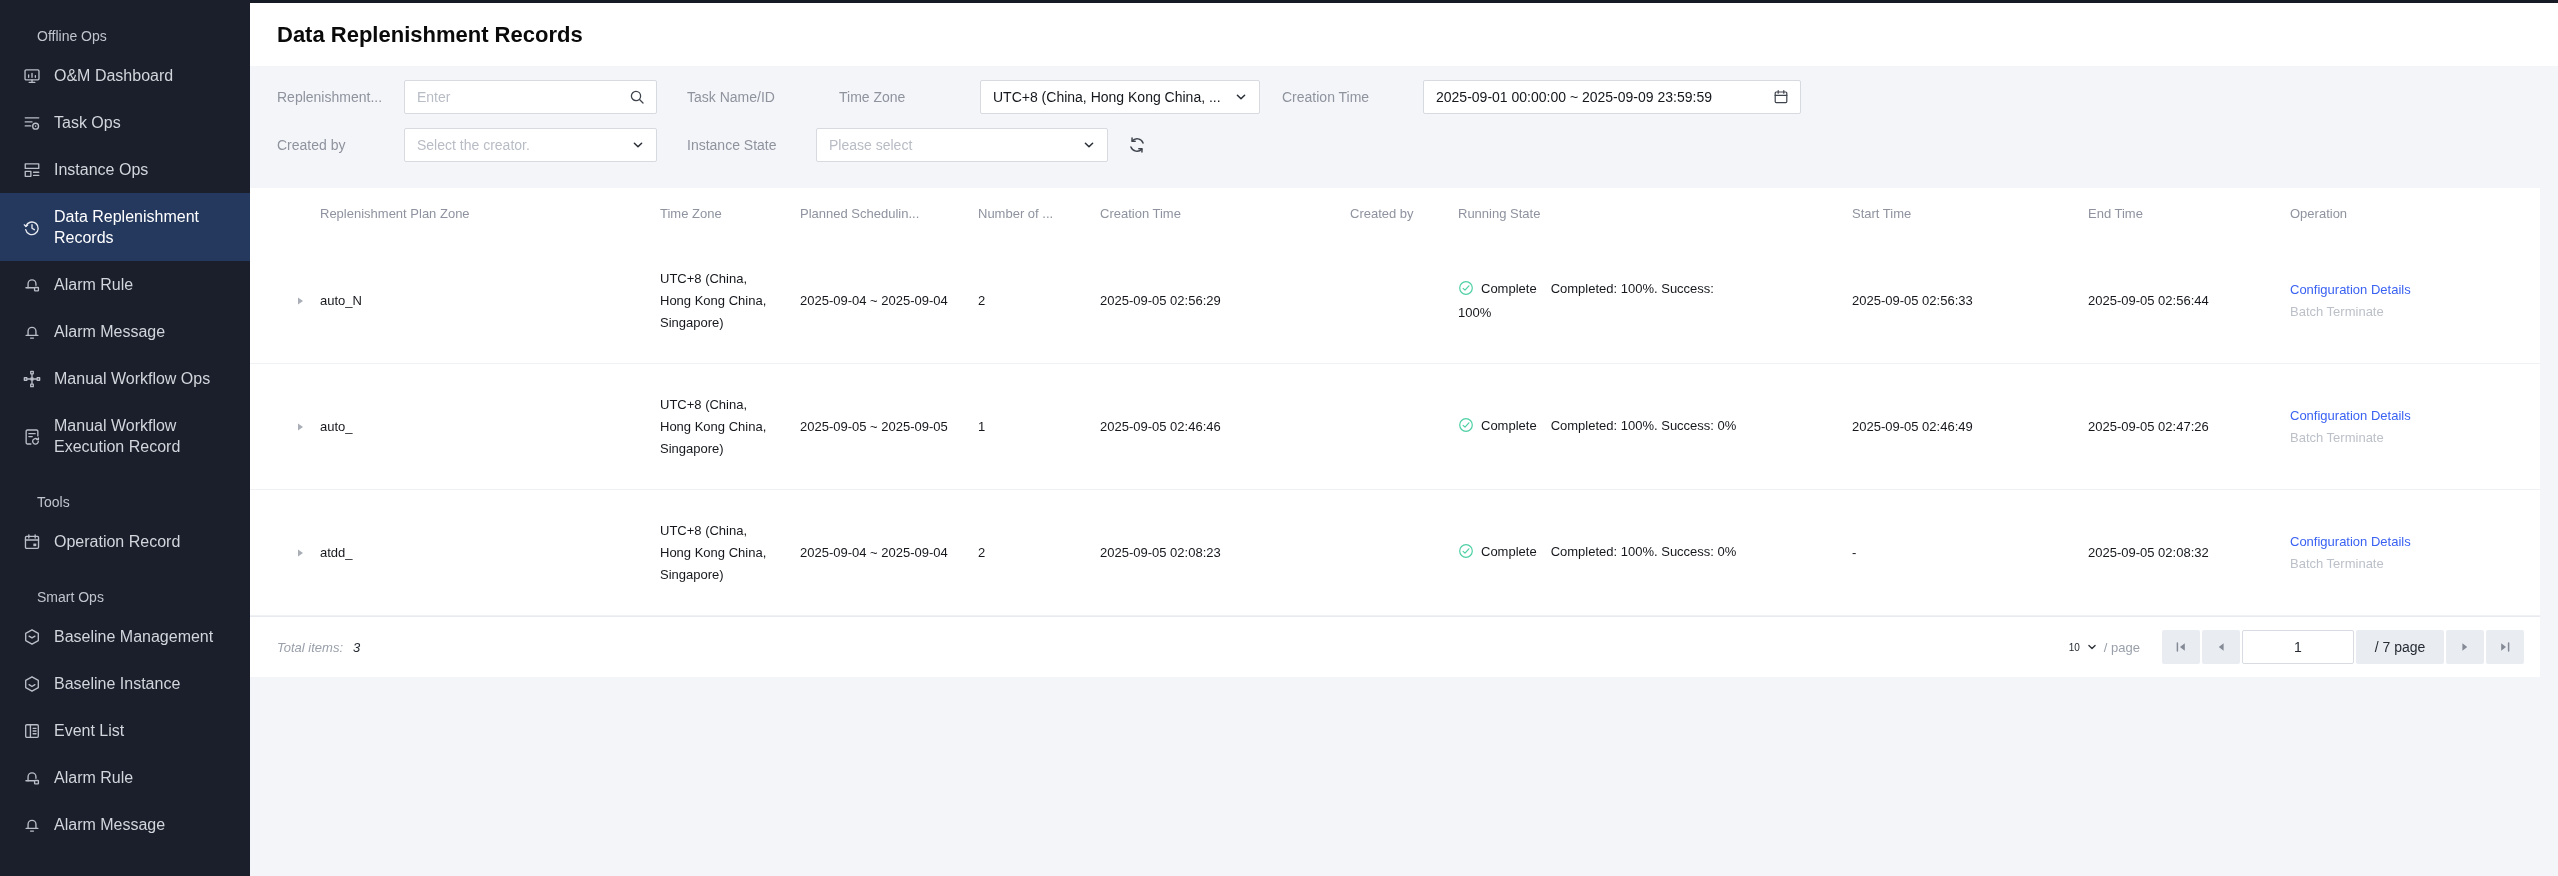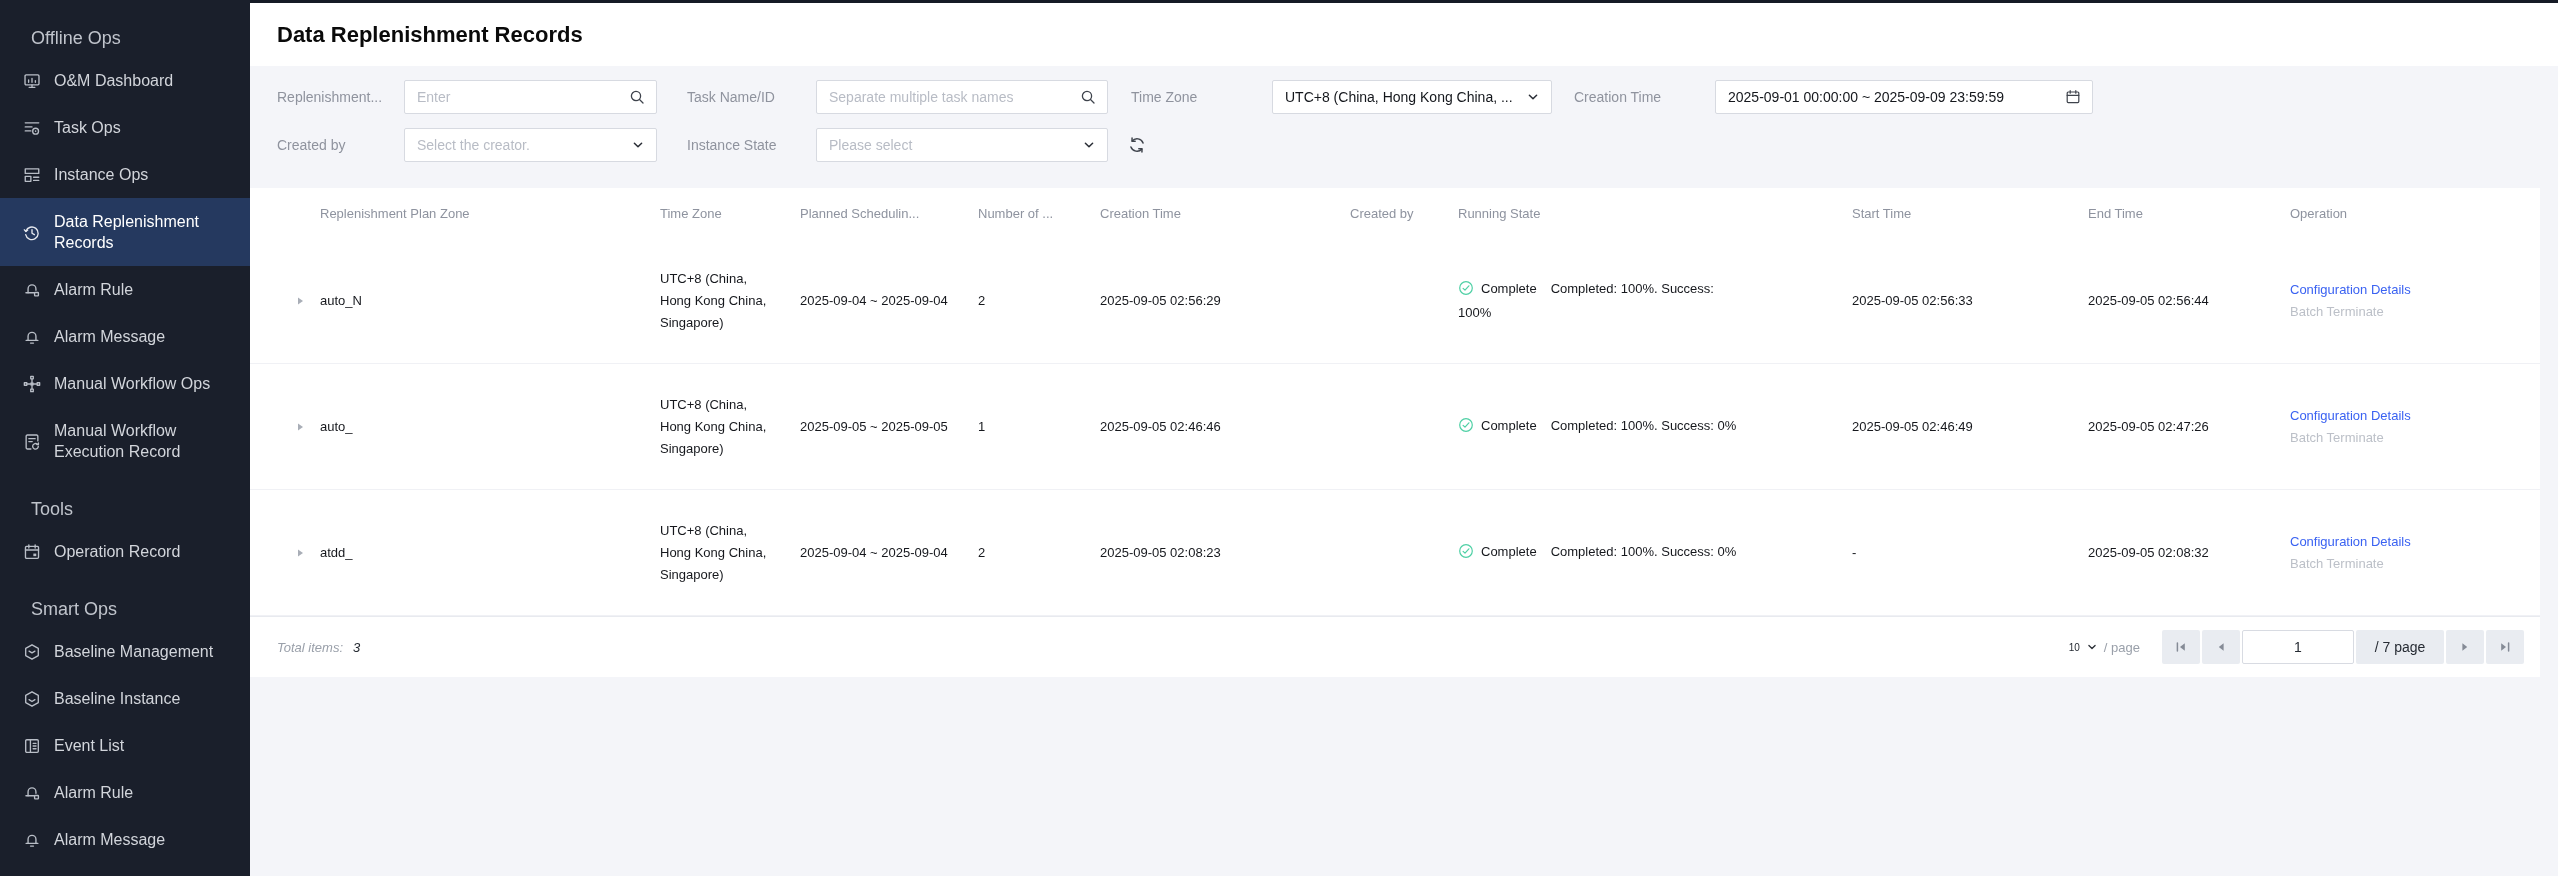--- a/index.html
+++ b/index.html
@@ -2,21 +2,21 @@
 <html><head>
 <meta charset="utf-8">
 <style>
   * { margin:0; padding:0; box-sizing:border-box; }
   html,body { width:2558px; height:876px; overflow:hidden; background:#fff;
     font-family:"Liberation Sans","DejaVu Sans",sans-serif; }
   .app { display:flex; width:2558px; height:876px; }
 
   
   .sidebar { width:250px; flex:none; background:#1a1f2b; color:#d2d5db; overflow:hidden; }
-  .side-sec-title { font-size:18px; color:#c0c4cc; padding-left:23px; margin:24px 8px 8px; }
+  .side-sec-title { font-size:14px; color:#c0c4cc; padding-left:23px; margin:24px 14px 8px; }
   .side-sec-title.first { margin-top:28px; }
   .side-item { display:flex; align-items:center; gap:13px; padding:13px 8px 13px 23px;
     font-size:16px; line-height:21px; cursor:pointer; }
   .side-item .si { width:18px; height:18px; flex:none; margin-top:1px; color:#b9bec7; }
   .side-item.selected { background:#25395f; color:#fff; }
   .side-item.selected .si { color:#e6e9ef; }
 
   
   .main { flex:1; display:flex; flex-direction:column; border-top:3px solid #161b26; min-width:0; }
   .titlebar { height:63px; background:#fff; display:flex; align-items:center; padding-left:27px; }
@@ -261,31 +261,20 @@
                 <svg width="16" height="16" viewBox="0 0 16 16">
                   <g stroke="#3e434c" stroke-width="1.3" fill="none" stroke-linecap="round">
                     <circle cx="7" cy="7" r="4.6"></circle>
                     <path d="M10.5 10.5 14 14"></path>
                   </g>
                 </svg>
               </span>
           </div>
           <span class="g30"></span>
           <span class="f-label w2">Task Name/ID</span>
-          <div class="f-box w-task">
-            <input placeholder="Separate multiple task names" style="">
-            <span class="trail">
-                <svg width="16" height="16" viewBox="0 0 16 16">
-                  <g stroke="#3e434c" stroke-width="1.3" fill="none" stroke-linecap="round">
-                    <circle cx="7" cy="7" r="4.6"></circle>
-                    <path d="M10.5 10.5 14 14"></path>
-                  </g>
-                </svg>
-              </span>
-          </div>
           <span class="g23"></span>
           <span class="f-label w3">Time Zone</span>
           <div class="f-box w-tz">
             <span class="val">UTC+8 (China, Hong Kong China, ...</span>
             <span class="trail">
                 <svg width="14" height="14" viewBox="0 0 14 14">
                   <path d="m3.4 5.2 3.6 3.6 3.6-3.6" stroke="#2a2e36" stroke-width="1.5" fill="none" stroke-linecap="round" stroke-linejoin="round"></path>
                 </svg>
               </span>
           </div>

